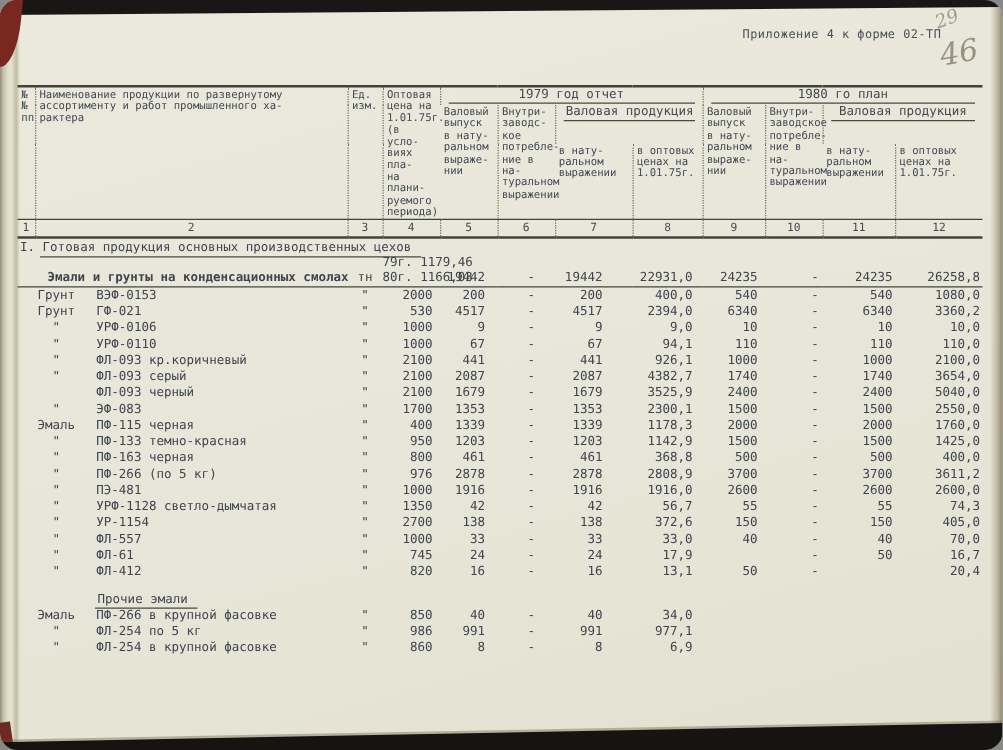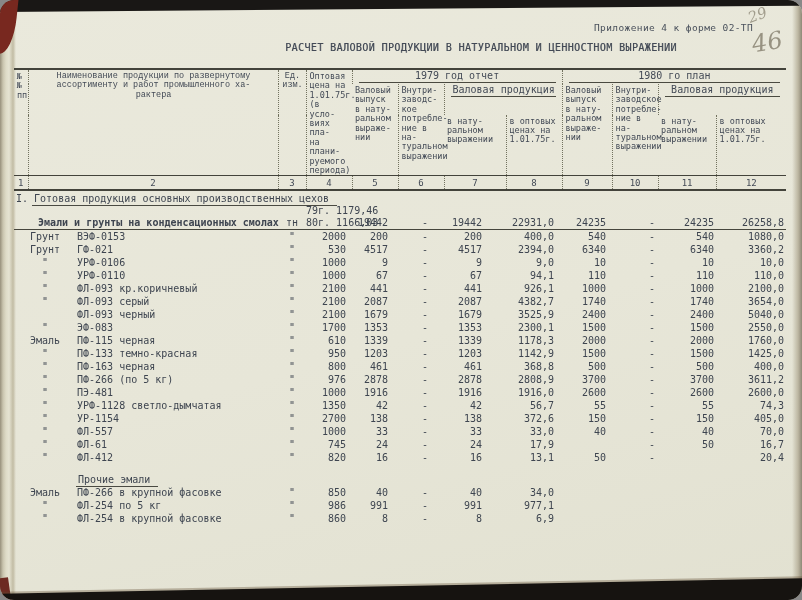--- a/index.html
+++ b/index.html
@@ -25,21 +25,21 @@
   .title{position:absolute;left:180px;right:20px;top:42px;text-align:center;font-size:10px;
     letter-spacing:.4px;color:#424955;text-shadow:.4px 0 0 rgba(66,73,85,.55);white-space:nowrap;}
   .hw{position:absolute;color:#837d6c;font-family:"DejaVu Serif","Liberation Serif",serif;font-style:italic;}
   .hw1{left:748px;top:6px;font-size:15px;transform:rotate(-20deg);opacity:.7;}
   .hw2{left:752px;top:28px;font-size:24px;transform:rotate(-10deg);opacity:.8;}
   
   table.main{position:absolute;left:14px;top:68px;width:772px;border-collapse:collapse;table-layout:fixed;
     border-top:2px solid #43433b;}
   thead th{font-weight:normal;font-size:8.5px;line-height:9.4px;vertical-align:top;
     padding:2px 2px 0 3px;white-space:pre-line;color:#434a56;text-align:left;}
-  th.ctr{text-align:center;font-family:Liberation Mono, monospace;}
+  th.ctr{text-align:left;}
   .bl{border-left:1px dotted #72725f;}
   th.grp{text-align:center;vertical-align:top;padding:1px 0 0;}
   .gu{display:block;border-bottom:1px solid #4a4a40;padding:0 2px 1px;margin:0 6px;font-size:10px;line-height:10px;white-space:nowrap;}
   .gt{font-size:10px;line-height:10px;}
   tr.nums td{border-top:1.5px solid #43433b;border-bottom:2px solid #43433b;font-size:9px;
     text-align:center;height:13px;padding:0;color:#434a56;}
   
   tbody td{font-size:10px;padding:0;height:13px;line-height:13px;vertical-align:bottom;white-space:nowrap;color:#3e4550;}
   tbody td.k4{text-align:right;padding-right:6px;}
   tbody td.k5{text-align:right;padding-right:10px;}
@@ -68,21 +68,20 @@
   <div class="edge-left"></div>
   <div class="edge-right"></div>
   <div class="band-top"></div>
   <div class="corner-maroon"></div>
   <div class="corner-maroon-b"></div>
   <div class="band-bottom"></div>
 
   <div class="annotation">Приложение 4 к форме 02-ТП</div>
   <div class="hw hw1">29</div>
   <div class="hw hw2">46</div>
-  <div class="title">РАСЧЕТ ВАЛОВОЙ ПРОДУКЦИИ В НАТУРАЛЬНОМ И ЦЕННОСТНОМ ВЫРАЖЕНИИ</div>
 
   <table class="main">
     <colgroup>
       <col style="width:14px">
         <col style="width:250px">
         <col style="width:28px">
         <col style="width:46px">
       <col style="width:46px">
         <col style="width:46px">
         <col style="width:62px">
@@ -300,21 +299,21 @@
           <td class="k8">2300,1</td>
           <td class="k9">1500</td>
           <td class="k10">-</td>
           <td class="k11">1500</td>
           <td class="k12">2550,0</td>
         </tr>
         <tr class="r-item">
           <td class="k1"></td>
           <td class="k2"><span class="pfx">Эмаль</span><span>ПФ-115 черная</span></td>
           <td class="k3">"</td>
-          <td class="k4">610</td>
+          <td class="k4">400</td>
           <td class="k5">1339</td>
           <td class="k6">-</td>
           <td class="k7">1339</td>
           <td class="k8">1178,3</td>
           <td class="k9">2000</td>
           <td class="k10">-</td>
           <td class="k11">2000</td>
           <td class="k12">1760,0</td>
         </tr>
         <tr class="r-item">

